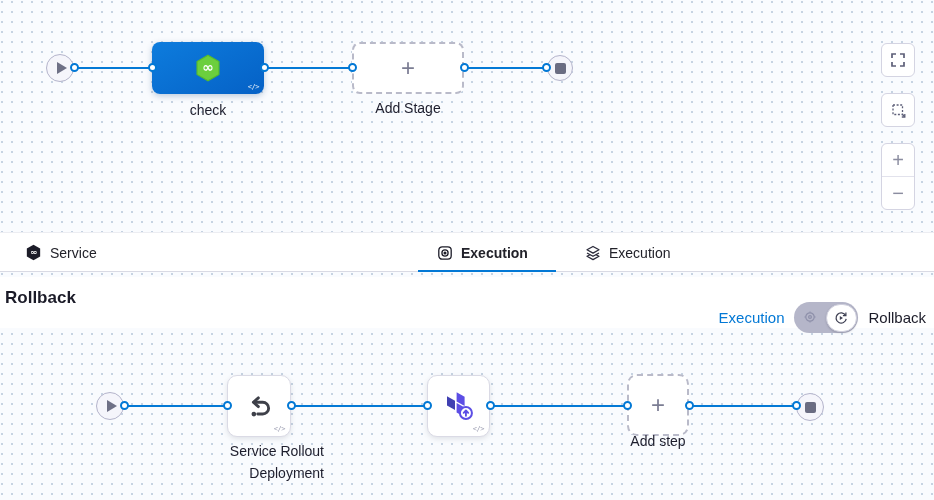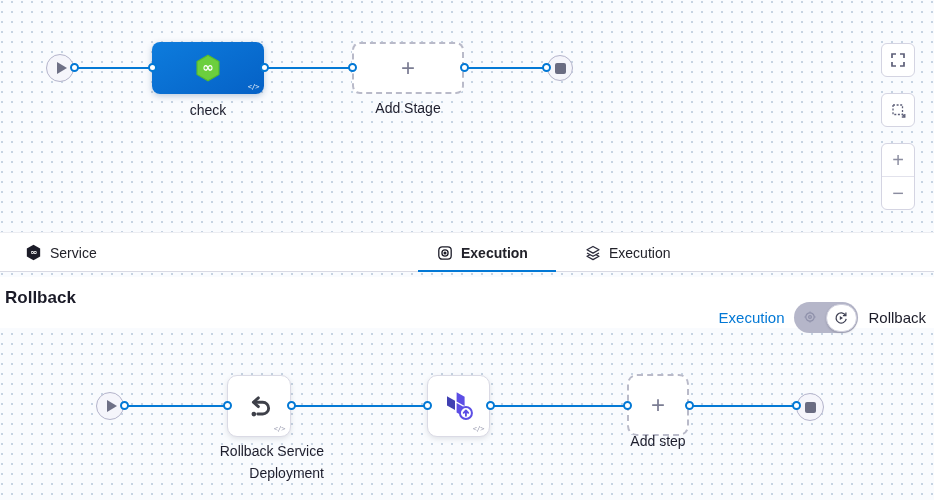--- a/index.html
+++ b/index.html
@@ -200,21 +200,21 @@
     <div class="edge" style="left:689px;top:133px;width:107px;"></div>
 
     <div class="step-node" style="left:227px;top:103px;width:64px;height:62px;">
       <svg width="30" height="30" viewBox="0 0 24 24" fill="none" stroke="#3e4049" stroke-width="2.3" stroke-linecap="round" stroke-linejoin="round">
         <path d="M11.5 5.5 L7.5 9 L11.5 12.5"></path>
         <path d="M7.9 9 H15 a4.7 4.7 0 0 1 0 9.4 H11"></path>
         <circle cx="7.9" cy="18.4" r="1.9" fill="#3e4049" stroke="none"></circle>
       </svg>
       <span class="code-badge gray">&lt;/&gt;</span>
     </div>
-    <div class="node-label" style="left:259px;top:168px;width:130px;">Rollback Service Deployment</div>
+    <div class="node-label" style="left:259px;top:168px;width:130px;">Service Rollout Deployment</div>
 
     <div class="step-node" style="left:427px;top:103px;width:63px;height:62px;">
       <svg width="32" height="32" viewBox="0 0 24 24">
         <polygon points="3,4.6 9,8 9,15 3,11.6" fill="#4040b2"></polygon>
         <polygon points="10.2,1.6 16.2,5 16.2,12 10.2,8.6" fill="#5c4ee5"></polygon>
         <polygon points="10.2,9.8 16.2,13.2 16.2,20.2 10.2,16.8" fill="#5c4ee5"></polygon>
         <circle cx="17.2" cy="17.2" r="4.5" fill="#fff" stroke="#5c4ee5" stroke-width="1.5"></circle>
         <path d="M17.2 19.4 V15.6 M15.5 17.1 L17.2 15.4 L18.9 17.1" fill="none" stroke="#5c4ee5" stroke-width="1.4" stroke-linecap="round" stroke-linejoin="round"></path>
       </svg>
       <span class="code-badge gray">&lt;/&gt;</span>

